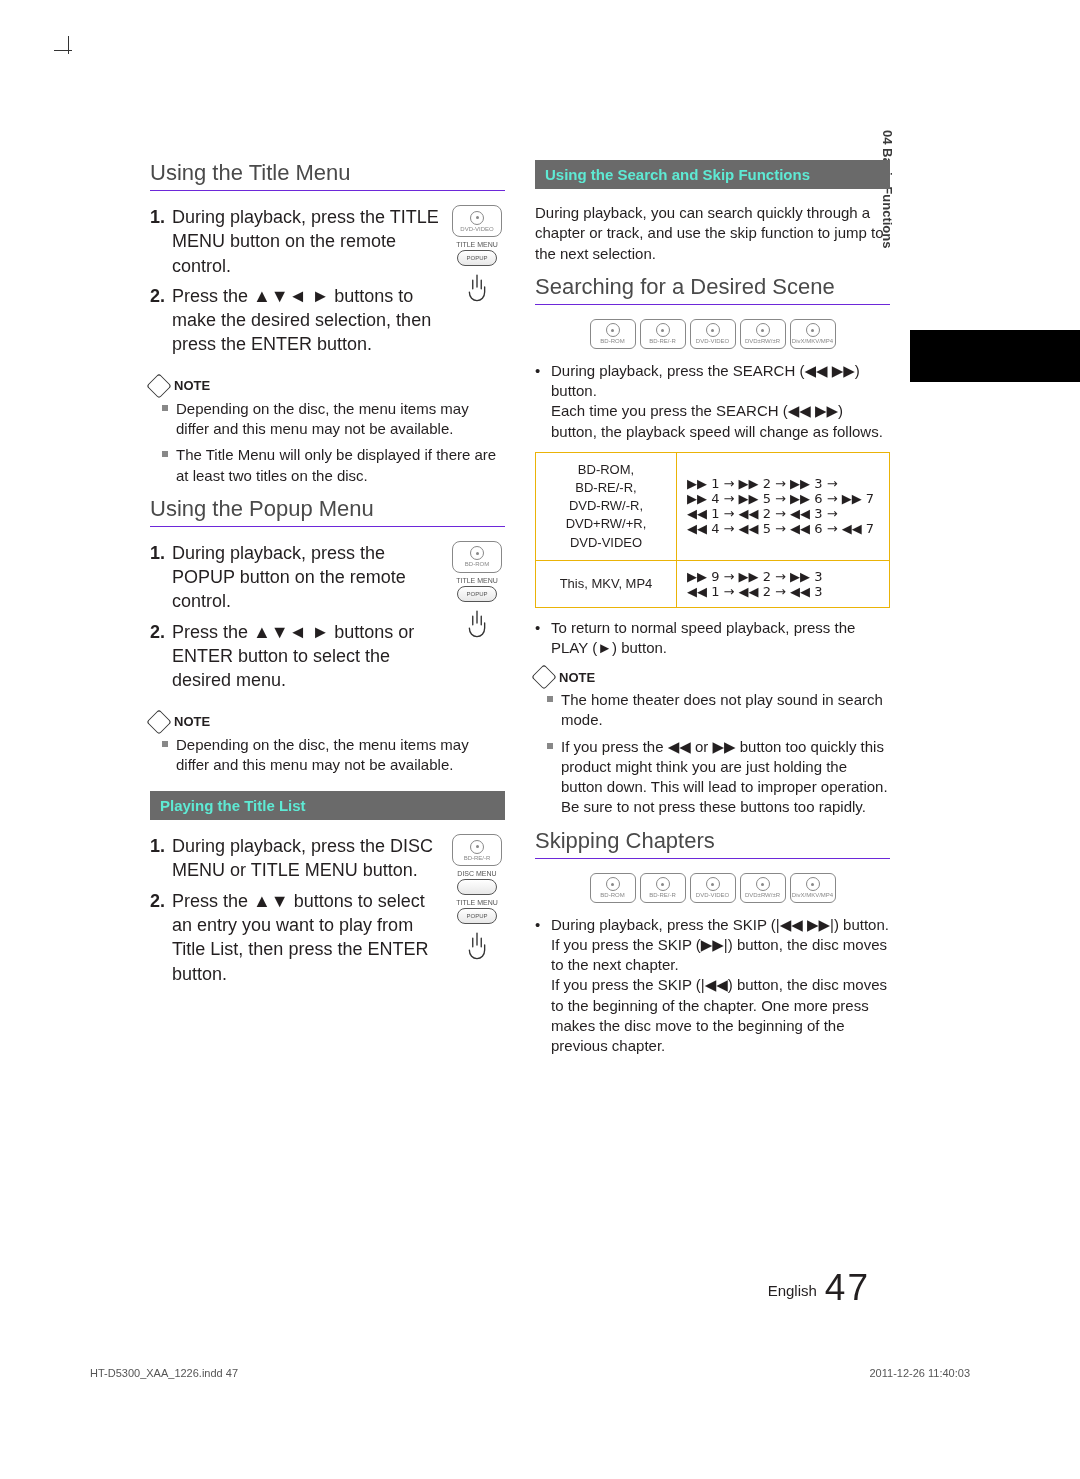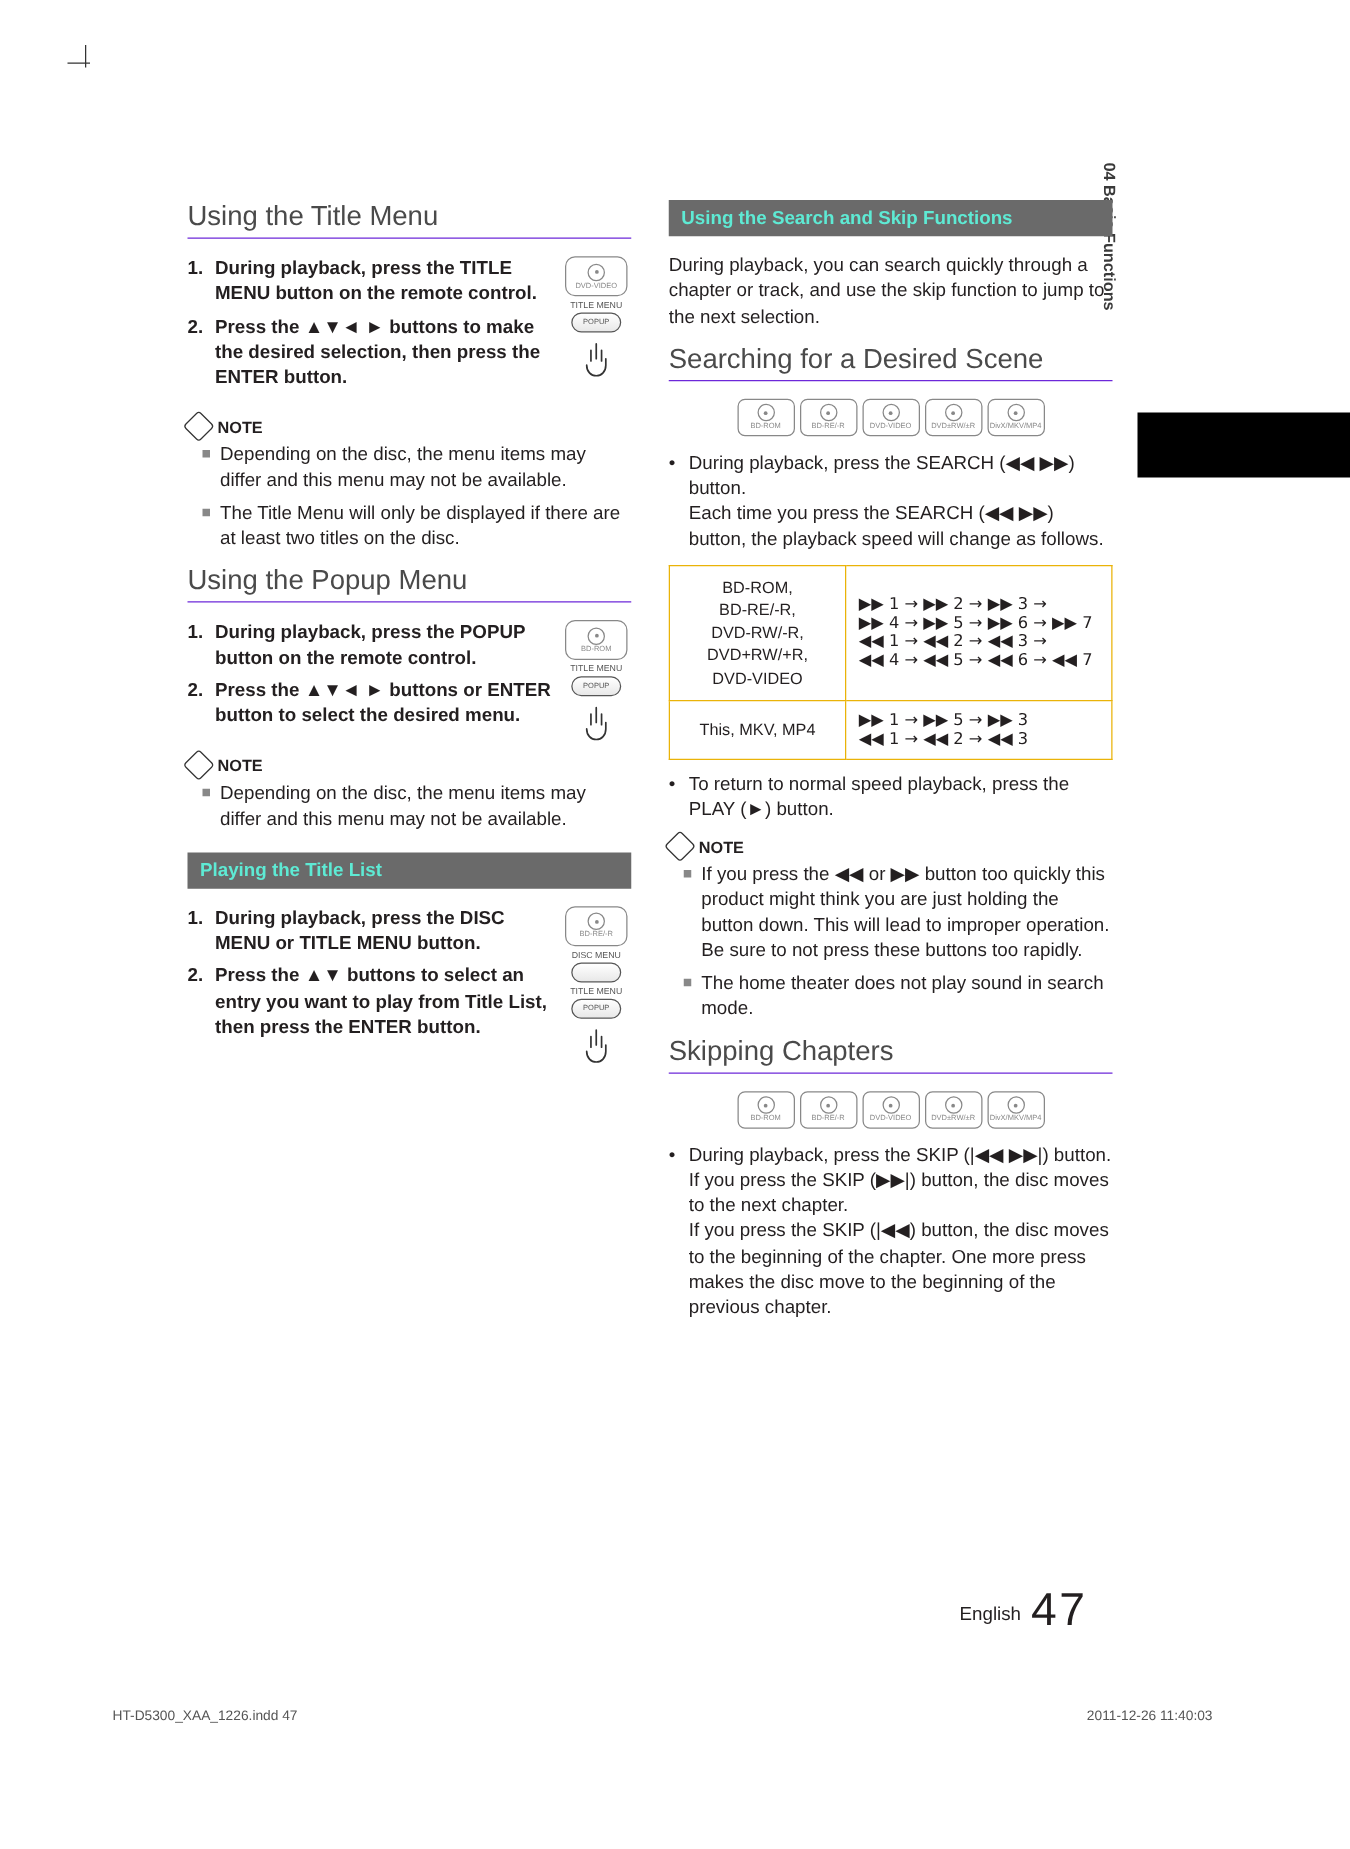--- a/index.html
+++ b/index.html
@@ -44,26 +44,25 @@
     display: block;
   }
   ol {
     list-style: none;
     counter-reset: item;
     padding: 0;
     margin: 0 0 12px 0;
   }
   ol > li {
     counter-increment: item;
-    font-size: 15px;
+    font-size: 18px;
     line-height: 1.35;
     margin-bottom: 6px;
     padding-left: 22px;
     position: relative;
-    font-weight: bold;
   }
   ol > li::before {
     content: counter(item) ".";
     font-weight: bold;
     position: absolute;
     left: 0;
   }
   ul {
     list-style: none;
     padding: 0;
@@ -391,38 +390,38 @@
 DVD-RW/-R,
 DVD+RW/+R,
 DVD-VIDEO</td>
           <td class="sym" style="white-space:pre-line">▶▶ 1 → ▶▶ 2 → ▶▶ 3 →
 ▶▶ 4 → ▶▶ 5 → ▶▶ 6 → ▶▶ 7
 ◀◀ 1 → ◀◀ 2 → ◀◀ 3 →
 ◀◀ 4 → ◀◀ 5 → ◀◀ 6 → ◀◀ 7</td>
         </tr>
         <tr>
           <td>This, MKV, MP4</td>
-          <td class="sym" style="white-space:pre-line">▶▶ 1 → ▶▶ 5 → ▶▶ 3
+          <td class="sym" style="white-space:pre-line">▶▶ 9 → ▶▶ 2 → ▶▶ 3
 ◀◀ 1 → ◀◀ 2 → ◀◀ 3</td>
         </tr>
       </tbody>
         </table>
 
       <ul class="bullet">
         <li>To return to normal speed playback, press the PLAY (►) button.</li>
       </ul>
 
       <div class="note-block">
         <div class="note-label">
             <span class="note-icon"></span>
             <span>NOTE</span>
           </div>
         <ul class="square">
+          <li>The home theater does not play sound in search mode.</li>
           <li>If you press the ◀◀ or ▶▶ button too quickly this product might think you are just holding the button down. This will lead to improper operation. Be sure to not press these buttons too rapidly.</li>
-          <li>The home theater does not play sound in search mode.</li>
         </ul>
       </div>
 
       <h2 class="section">Skipping Chapters</h2>
       <div class="disc-row">
         <div class="disc-badge">
             <span class="circ"></span>
             <span>BD-ROM</span>
           </div>
         <div class="disc-badge">

